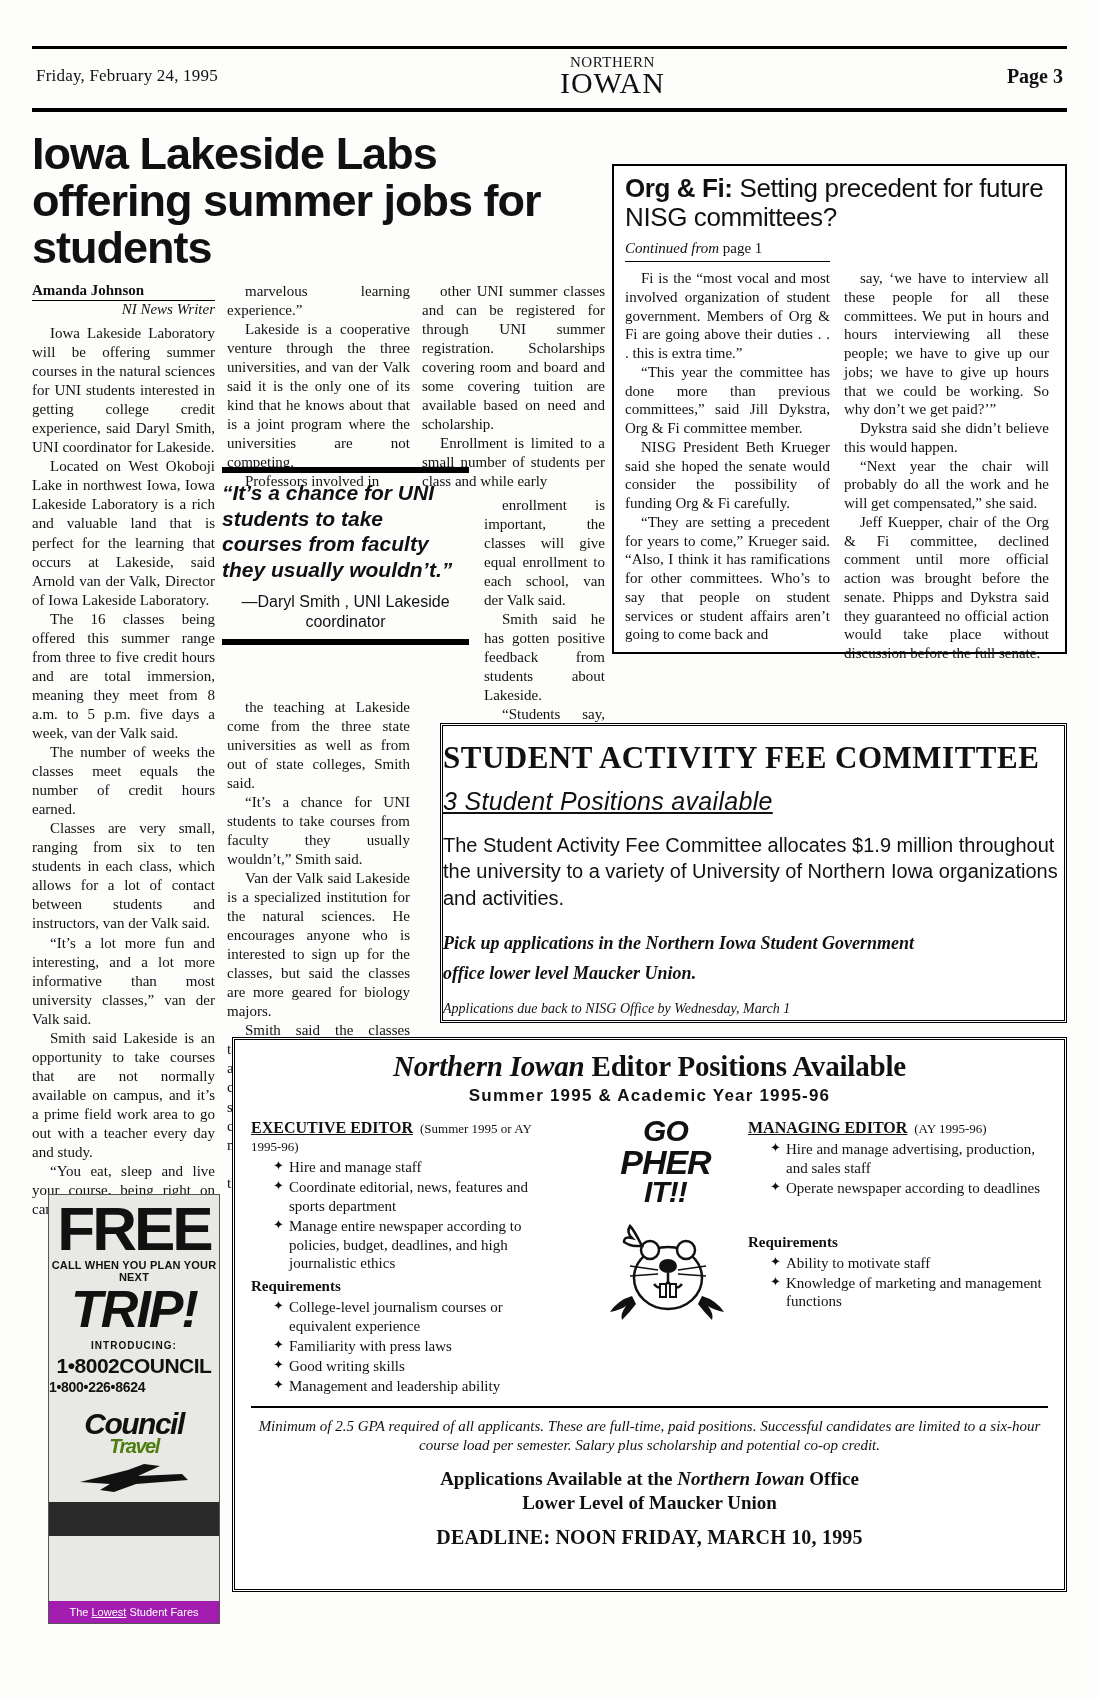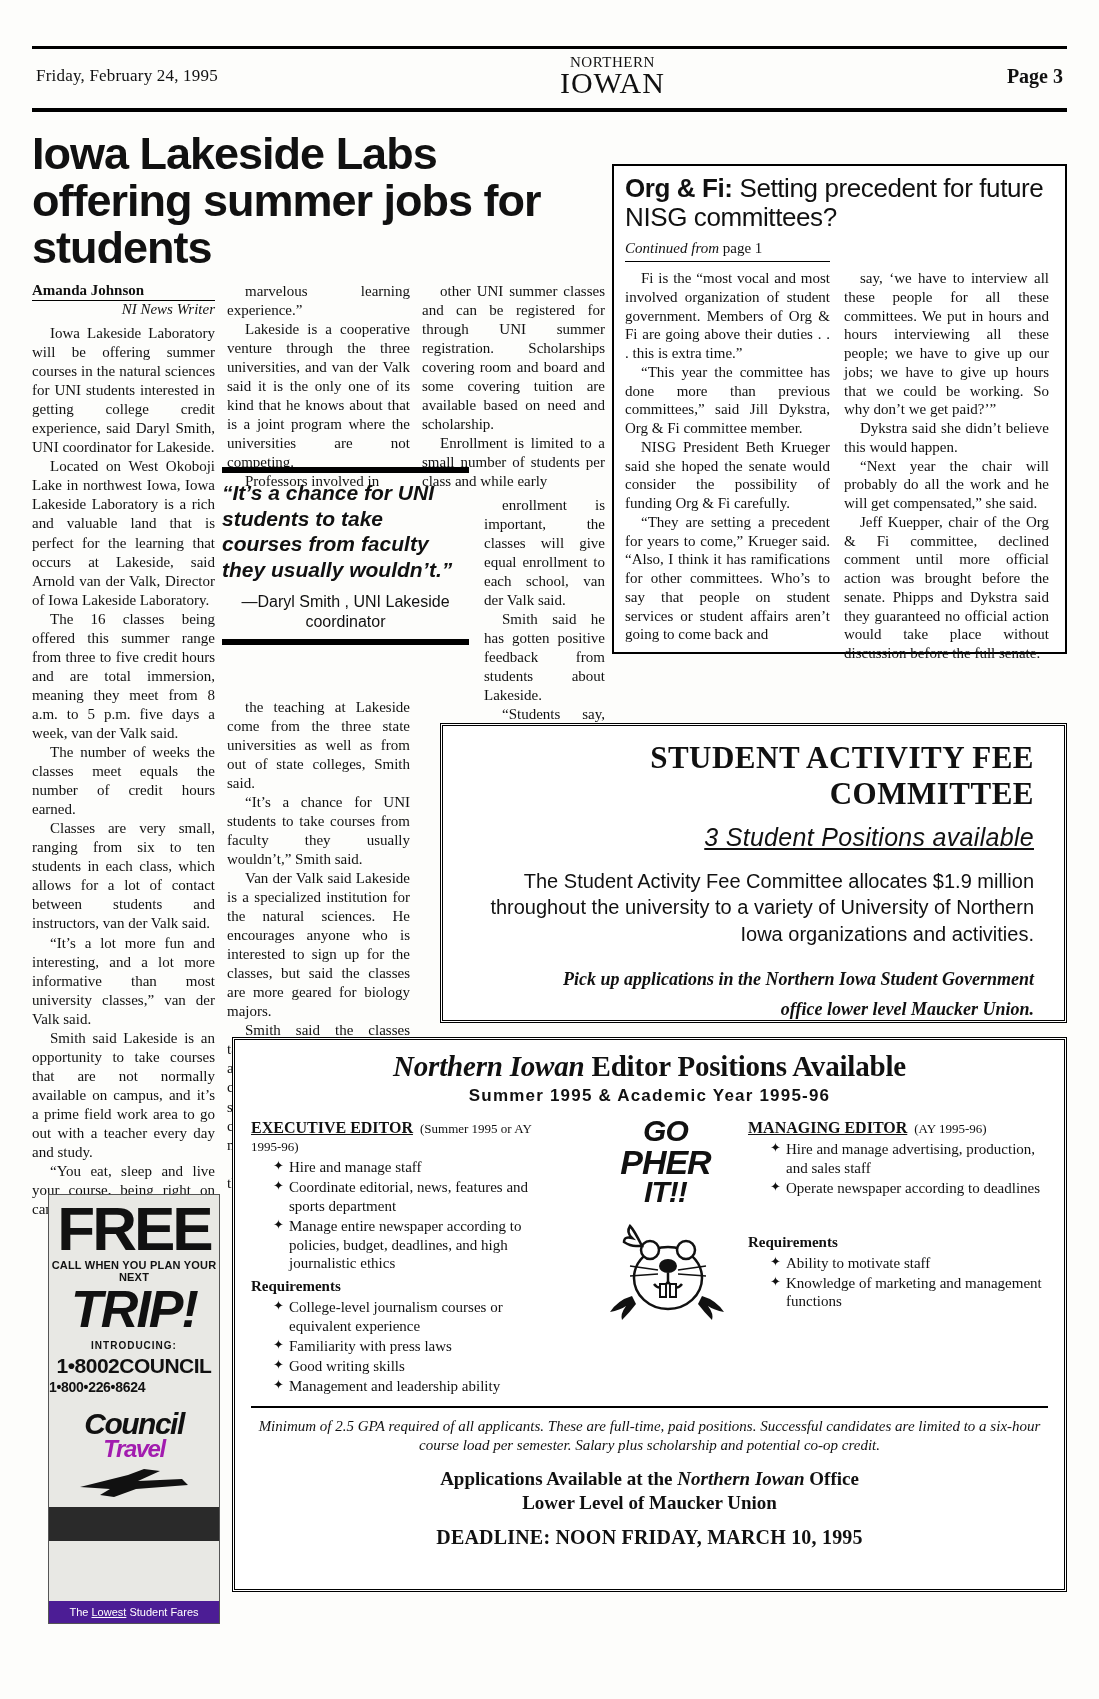--- a/index.html
+++ b/index.html
@@ -89,22 +89,22 @@
   .orgfi-cols { display:flex; gap:14px; }
   .orgfi-col { width:205px; }
   .orgfi-col p {
     font-size:15px; line-height:1.25; text-align:justify;
     text-indent:16px; margin:0;
   }
 
   
   .safc {
     position:absolute; left:440px; top:677px; width:627px; height:300px;
-    border:3px double #000; background:#fff; padding:10px 30px;
-    text-align:right;
+    border:3px double #000; background:#fff; padding:10px 0;
+    text-align:left;
   }
   .safc-title {
     font-family:"Liberation Serif", serif;
     font-weight:bold; font-size:31px; letter-spacing:.5px;
     margin-top:4px;
   }
   .safc-sub {
     font-family:"Liberation Sans", sans-serif;
     font-style:italic; font-size:25px; text-decoration:underline;
     margin-top:11px; letter-spacing:.3px;
@@ -196,25 +196,25 @@
     font-family:"Liberation Sans", sans-serif; font-weight:bold;
     font-size:14px; text-align:left; letter-spacing:-.3px; margin-top:1px;
   }
   .ct-logo-wrap { margin-top:12px; text-align:center; }
   .ct-council {
     font-family:"Liberation Sans", sans-serif; font-weight:bold; font-style:italic;
     font-size:30px; letter-spacing:-1.5px; color:#111;
   }
   .ct-travel {
     font-family:"Liberation Sans", sans-serif; font-weight:bold; font-style:italic;
-    font-size:24px; letter-spacing:-1.5px; color:#a21caf; margin-top:-6px;
+    font-size:20px; letter-spacing:-1.5px; color:#4d7c0f; margin-top:-6px;
   }
   .ct-band { height:34px; background:#2a2a2a; margin-top:8px; }
   .ct-foot {
-    background:#4c1d95; color:#fff; font-family:"Liberation Sans", sans-serif;
+    background:#a21caf; color:#fff; font-family:"Liberation Sans", sans-serif;
     font-size:11px; text-align:center; padding:5px 0; position:absolute;
     left:0; right:0; bottom:0;
   }
   .ct-foot u { text-decoration:underline; }
   .plane { display:block; margin:2px auto 0 auto; }
 </style>
 </head>
 <body>
 
 <div class="page">

